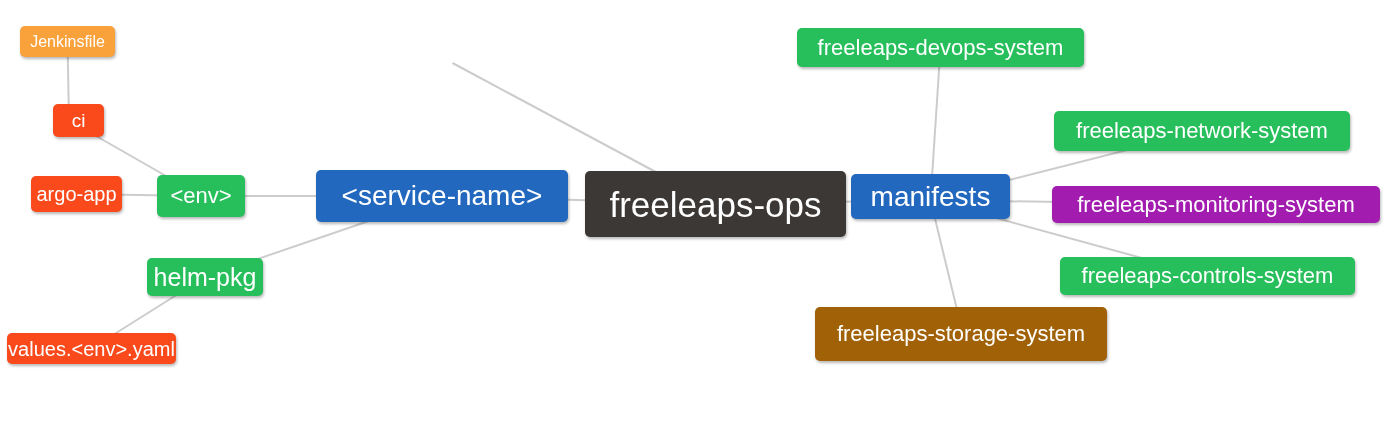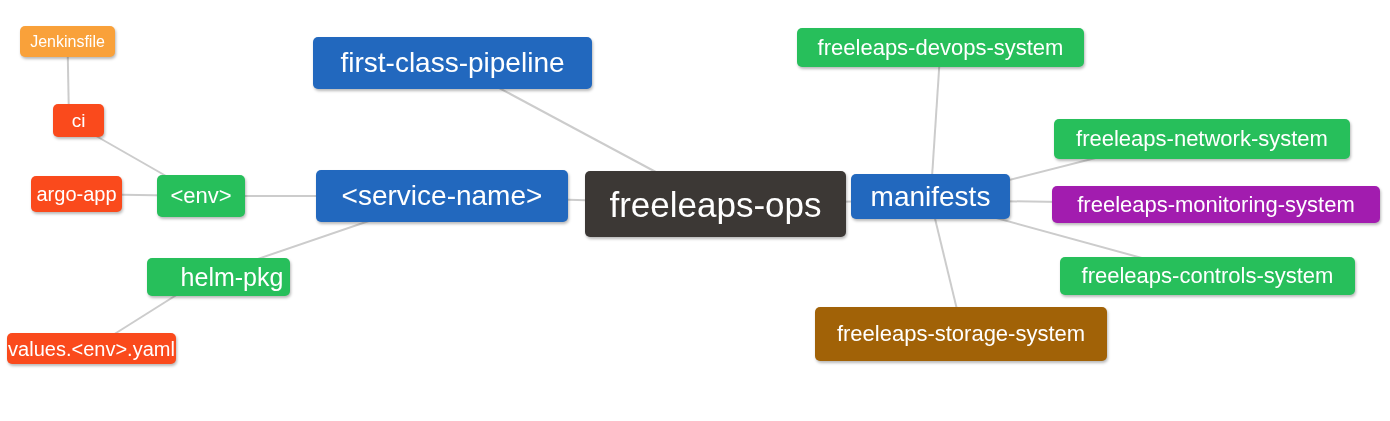--- a/index.html
+++ b/index.html
@@ -51,24 +51,23 @@
       <line x1="930.5" y1="200" x2="1202" y2="131" stroke="#cccccc" stroke-width="2"></line>
       <line x1="930.5" y1="200" x2="1212.5" y2="204.5" stroke="#cccccc" stroke-width="2"></line>
       <line x1="930.5" y1="200" x2="1207.5" y2="276" stroke="#cccccc" stroke-width="2"></line>
       <line x1="930.5" y1="200" x2="961" y2="326" stroke="#cccccc" stroke-width="2"></line>
     </svg>
 
 <div class="node" style="left: 20px; top: 26px; width: 95px; height: 31px; background: rgb(249, 161, 58); font-size: 16px;">Jenkinsfile</div>
     <div class="node" style="left: 53px; top: 104px; width: 51px; height: 33px; background: rgb(250, 74, 28); font-size: 19px;">ci</div>
     <div class="node" style="left: 31px; top: 176px; width: 91px; height: 36px; background: rgb(250, 74, 28); font-size: 20px;">argo-app</div>
     <div class="node" style="left: 157px; top: 175px; width: 88px; height: 42px; background: rgb(39, 191, 91); font-size: 22px;">&lt;env&gt;</div>
-    <div class="node" style="left: 147px; top: 258px; width: 116px; height: 38px; background: rgb(39, 191, 91); font-size: 25px; padding-left: 27px;">helm-pkg</div>
+    <div class="node" style="left: 147px; top: 258px; width: 116px; height: 38px; background: rgb(39, 191, 91); font-size: 25px;">helm-pkg</div>
     <div class="node" style="left: 7px; top: 333px; width: 169px; height: 31px; background: rgb(250, 74, 28); font-size: 20px;">values.&lt;env&gt;.yaml</div>
-    <div class="node" style="left: 313px; top: 37px; width: 279px; height: 52px; background: rgb(34, 104, 190); font-size: 28px;">first-class-pipeline</div>
     <div class="node" style="left: 316px; top: 170px; width: 252px; height: 52px; background: rgb(34, 104, 190); font-size: 28px;">&lt;service-name&gt;</div>
     <div class="node" style="left: 585px; top: 171px; width: 261px; height: 66px; background: rgb(60, 56, 53); font-size: 35px;">freeleaps-ops</div>
     <div class="node" style="left: 851px; top: 174px; width: 159px; height: 45px; background: rgb(34, 104, 190); font-size: 28px;">manifests</div>
     <div class="node" style="left: 797px; top: 28px; width: 287px; height: 39px; background: rgb(39, 191, 91); font-size: 22px;">freeleaps-devops-system</div>
-    <div class="node" style="left: 1054px; top: 119px; width: 296px; height: 40px; background: rgb(39, 191, 91); font-size: 22px;">freeleaps-network-system</div>
+    <div class="node" style="left: 1054px; top: 111px; width: 296px; height: 40px; background: rgb(39, 191, 91); font-size: 22px;">freeleaps-network-system</div>
     <div class="node" style="left: 1052px; top: 186px; width: 328px; height: 37px; background: #a21caf; font-size: 22px;">freeleaps-monitoring-system</div>
     <div class="node" style="left: 1060px; top: 257px; width: 295px; height: 38px; background: rgb(39, 191, 91); font-size: 22px;">freeleaps-controls-system</div>
     <div class="node" style="left: 815px; top: 307px; width: 292px; height: 54px; background: #a16207; font-size: 22px;">freeleaps-storage-system</div>
   </div>
 
 </body></html>

